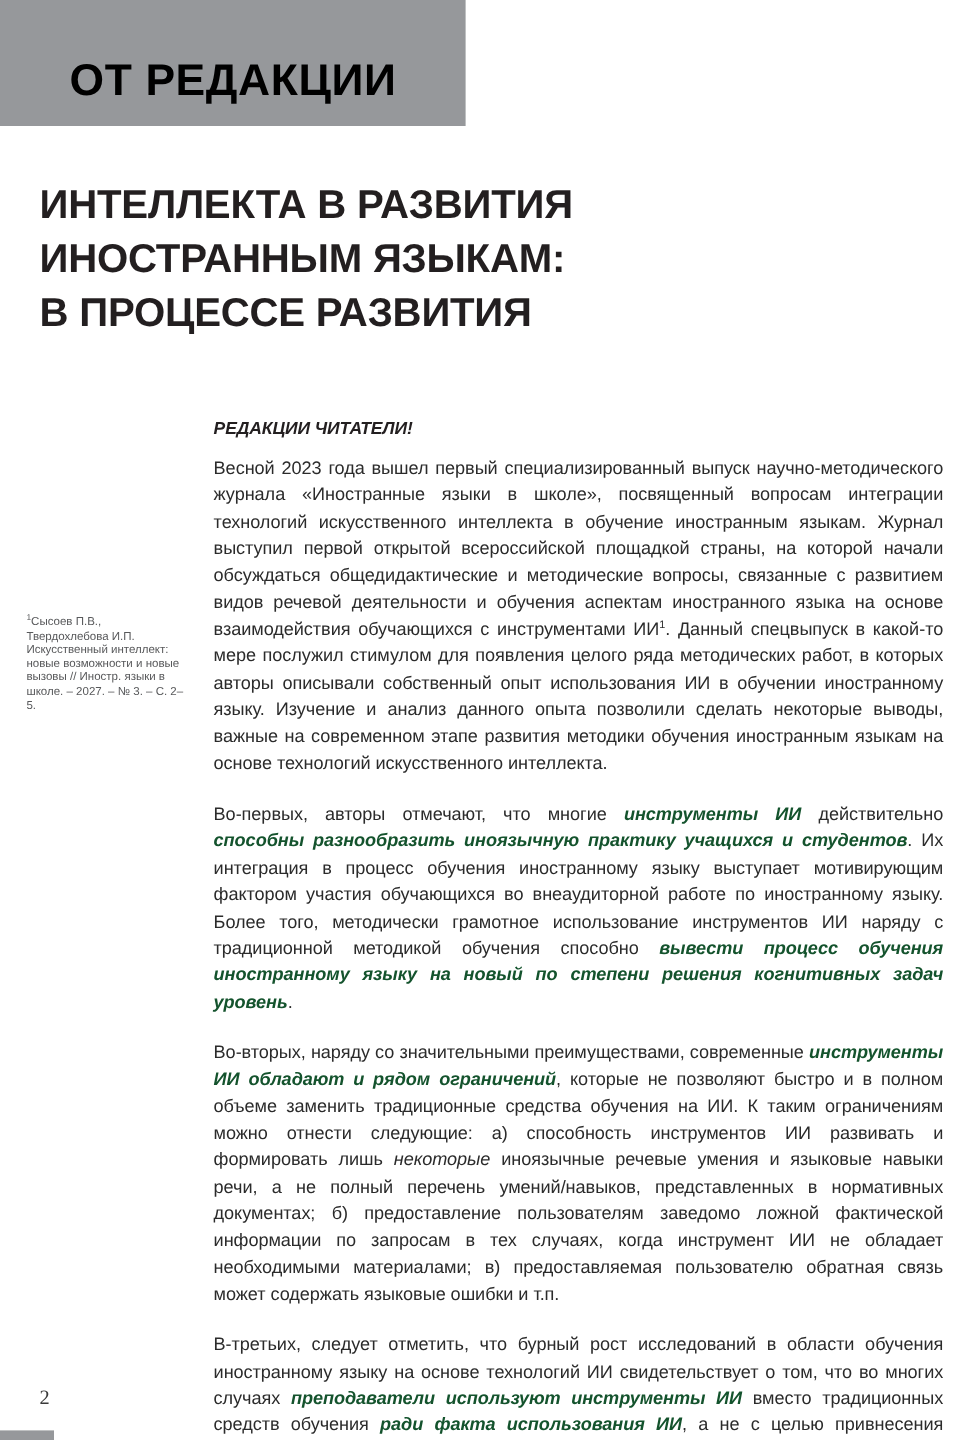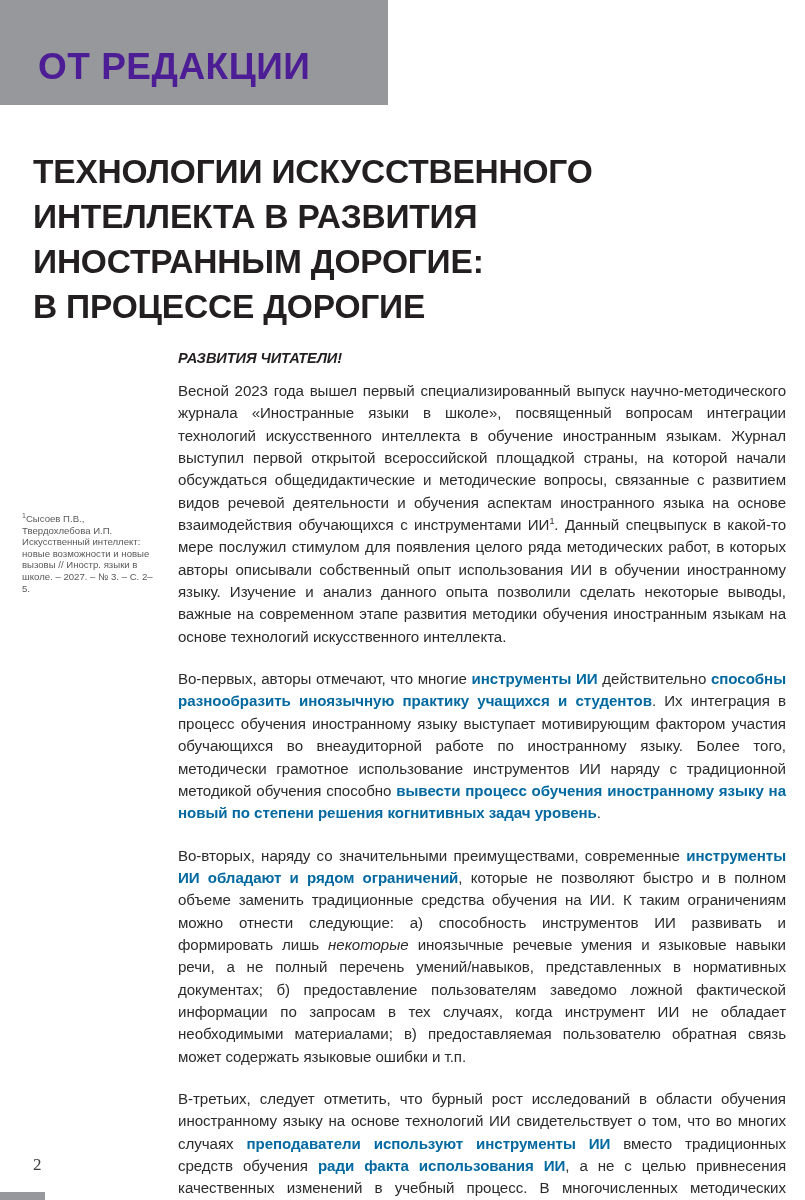--- a/index.html
+++ b/index.html
@@ -21,26 +21,26 @@
     position: absolute;
     left: 0;
     top: 0;
     width: 388px;
     height: 105px;
     background: #96989b;
     display: flex;
     align-items: flex-end;
   }
   .banner-text {
-    color: #4c1d95;
+    color: #000000;
     font-size: 37px;
     font-weight: bold;
     letter-spacing: 0.5px;
     line-height: 1;
-    padding: 0 0 20px 38px;
+    padding: 0 0 20px 58px;
     white-space: nowrap;
   }
 
   
   .article-title {
     position: absolute;
     left: 33px;
     top: 127px;
     width: 660px;
     font-size: 33.5px;
@@ -87,21 +87,21 @@
     margin: 12px 0 20px 0;
     font-size: 15.1px;
     line-height: 22.35px;
     text-align: justify;
     text-justify: inter-word;
     hyphens: manual;
     color: #2b2b2b;
     letter-spacing: -0.05px;
   }
   p.para:last-child { margin-bottom: 0; }
-  p.para b { font-weight: bold; color: #0369a1; }
+  p.para b { font-weight: bold; color: #14532d; font-style: italic; }
   p.para i { }
   p.para sup {
     font-size: 9px;
     vertical-align: super;
     line-height: 0;
   }
 
   
   .page-number {
     position: absolute;
@@ -121,32 +121,31 @@
   }
 </style>
 </head>
 <body>
 
 <div class="banner">
   <span class="banner-text">ОТ РЕДАКЦИИ</span>
 </div>
 
 <h1 class="article-title">
-  <span class="tline">ТЕХНОЛОГИИ ИСКУССТВЕННОГО</span>
   <span class="tline">ИНТЕЛЛЕКТА В РАЗВИТИЯ</span>
-  <span class="tline">ИНОСТРАННЫМ ДОРОГИЕ:</span>
-  <span class="tline">В ПРОЦЕССЕ ДОРОГИЕ</span>
+  <span class="tline">ИНОСТРАННЫМ ЯЗЫКАМ:</span>
+  <span class="tline">В ПРОЦЕССЕ РАЗВИТИЯ</span>
 </h1>
 
 <div class="footnote">
   <sup>1</sup><span>Сысоев П.В., Твердохлебова И.П. Искусственный интеллект: новые возможности и новые вызовы // Иностр. языки в школе. – 2027. – № 3. – С. 2–5.</span>
 </div>
 
 <div class="body-col">
-  <div class="lede">РАЗВИТИЯ ЧИТАТЕЛИ!</div>
+  <div class="lede">РЕДАКЦИИ ЧИТАТЕЛИ!</div>
   <div id="paragraph-host">
       <p class="para">Весной 2023 года вышел первый специализированный выпуск научно-методического журнала «Иностранные языки в школе», посвященный вопросам интеграции технологий искусственного интеллекта в обучение иностранным языкам. Журнал выступил первой открытой всероссийской площадкой страны, на которой начали обсуждаться общедидактические и методические вопросы, связанные с развитием видов речевой деятельности и обучения аспектам иностранного языка на основе взаимодействия обучающихся с инструментами ИИ<sup>1</sup>. Данный спецвыпуск в какой-то мере послужил стимулом для появления целого ряда методических работ, в которых авторы описывали собственный опыт использования ИИ в обучении иностранному языку. Изучение и анализ данного опыта позволили сделать некоторые выводы, важные на современном этапе развития методики обучения иностранным языкам на основе технологий искусственного интеллекта.</p>
       <p class="para">Во-первых, авторы отмечают, что многие <b>инструменты ИИ</b> действительно <b>способны разнообразить иноязычную практику учащихся и студентов</b>. Их интеграция в процесс обучения иностранному языку выступает мотивирующим фактором участия обучающихся во внеаудиторной работе по иностранному языку. Более того, методически грамотное использование инструментов ИИ наряду с традиционной методикой обучения способно <b>вывести процесс обучения иностранному языку на новый по степени решения когнитивных задач уровень</b>.</p>
       <p class="para">Во-вторых, наряду со значительными преимуществами, современные <b>инструменты ИИ обладают и рядом ограничений</b>, которые не позволяют быстро и в полном объеме заменить традиционные средства обучения на ИИ. К таким ограничениям можно отнести следующие: а) способность инструментов ИИ развивать и формировать лишь <i>некоторые</i> иноязычные речевые умения и языковые навыки речи, а не полный перечень умений/навыков, представленных в нормативных документах; б) предоставление пользователям заведомо ложной фактической информации по запросам в тех случаях, когда инструмент ИИ не обладает необходимыми материалами; в) предоставляемая пользователю обратная связь может содержать языковые ошибки и т.п.</p>
       <p class="para">В-третьих, следует отметить, что бурный рост исследований в области обучения иностранному языку на основе технологий ИИ свидетельствует о том, что во многих случаях <b>преподаватели используют инструменты ИИ</b> вместо традиционных средств обучения <b>ради факта использования ИИ</b>, а не с целью привнесения качественных изменений в учебный процесс. В многочисленных методических работах, описывая свой всегда позитивный опыт, авторы</p>
     </div>
 </div>
 
 <div class="page-number">2</div>
 <div class="footer-bar"></div>

